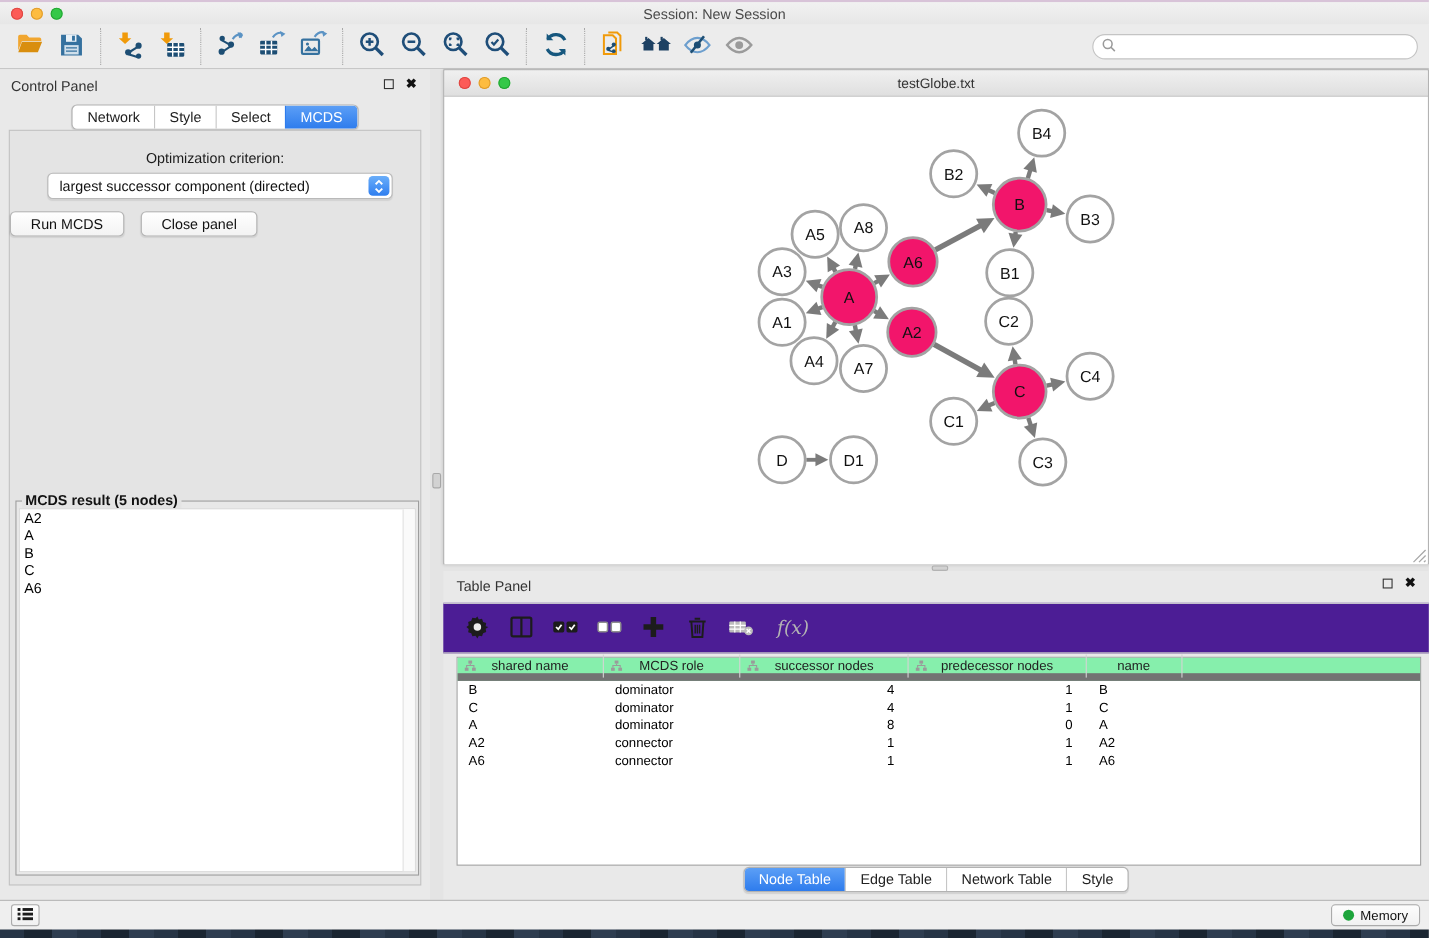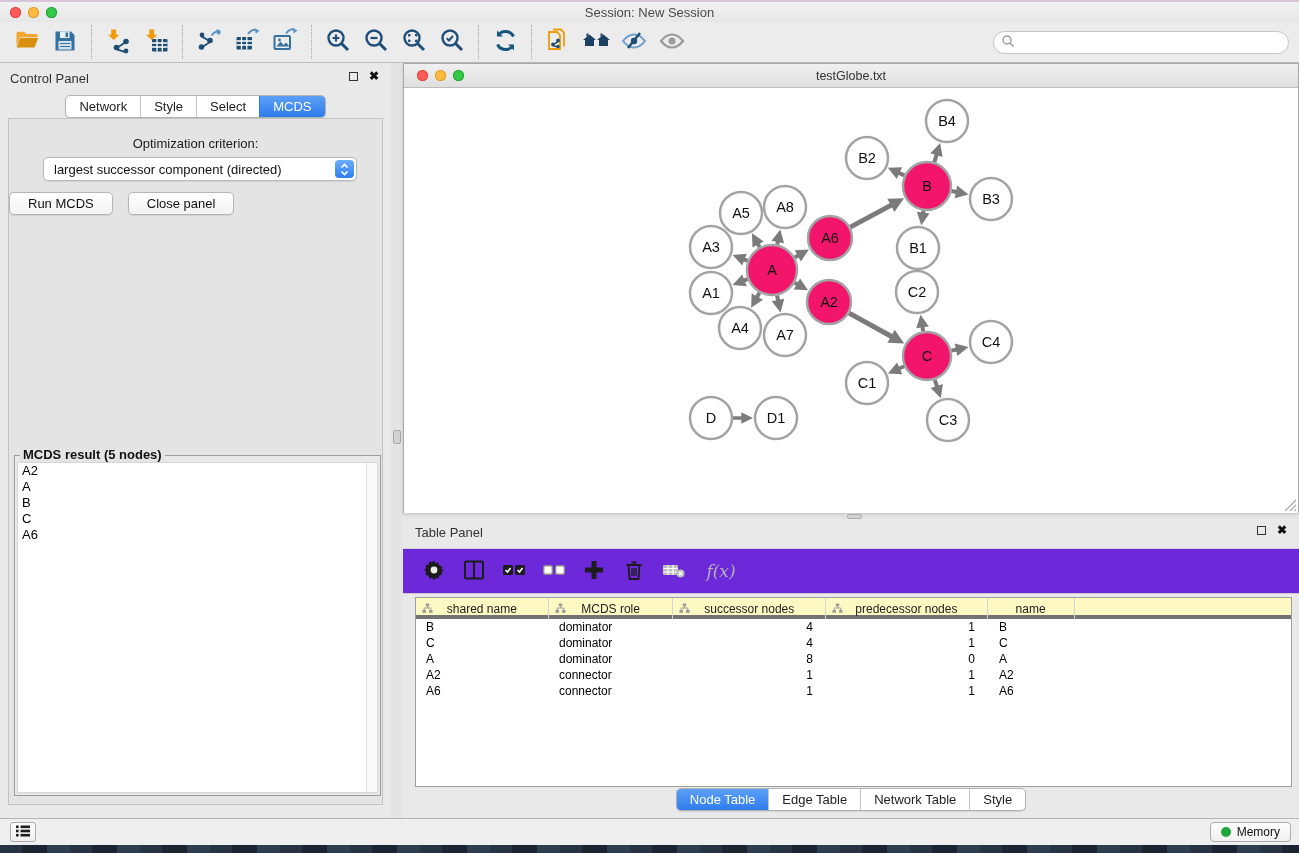--- a/index.html
+++ b/index.html
@@ -74,27 +74,27 @@
   #nw-titlebar .lights { left:13px; top:6px; }
   #nw-titlebar .title { position:absolute; left:0; right:0; top:5px; text-align:center; font-size:12.5px; color:#333; }
   #nw-canvas { position:absolute; left:0; top:24px; width:894px; height:425px; background:#fff; }
   #resize-grip { position:absolute; right:1px; bottom:1px; width:13px; height:13px; }
 
   #h-splitter-handle { position:absolute; left:444px; top:451px; width:15px; height:5px; background:#d2d2d2;
                        border:1px solid #adadad; border-radius:2px; }
 
   
   #table-panel { position:absolute; left:0; top:456px; width:896px; height:299px; background:#e9e9e9; }
-  #tp-toolbar { position:absolute; left:0; top:29px; width:896px; height:46px; background:#6d28d9;
+  #tp-toolbar { position:absolute; left:0; top:29px; width:896px; height:46px; background:#4c1d95;
                 border-top:1px solid #d2d2d2; border-bottom:1px solid #c9c9c9; display:flex; align-items:center; padding-left:16px; gap:10px; }
   .tp-btn { width:30px; height:30px; display:flex; align-items:center; justify-content:center; }
   .fx { font-family:"DejaVu Serif", serif; font-style:italic; font-size:17px; color:#b4b4b4; }
 
   #node-table { position:absolute; left:12px; top:78px; width:877px; height:190px; background:#fff; border:1px solid #9f9f9f; }
-  #nt-header { position:absolute; left:0; top:0; right:0; height:21px; background:#fef9c3; border-bottom:4px solid #737373; display:flex; }
+  #nt-header { position:absolute; left:0; top:0; right:0; height:21px; background:#86efac; border-bottom:7px solid #737373; display:flex;align-items:center; }
   .nt-hcell { height:21px; border-right:1px solid #d4d4d4; display:flex; align-items:center; justify-content:center; gap:5px;
               font-size:12px; color:#222; position:relative; }
   .nt-hcell .tree-ic { position:absolute; left:6px; top:5px; }
   #nt-rows { position:absolute; left:0; top:21px; right:0; bottom:0; overflow:hidden; }
   .nt-row { display:flex; height:16px; }
   .nt-cell { font-size:12px; color:#000; line-height:16px; padding:0 10px; white-space:nowrap; overflow:hidden; }
   .nt-cell.num { text-align:right; padding-right:14px; }
 
   #tp-tabs-wrap { position:absolute; left:0; top:269px; width:100%; text-align:center; }
 

